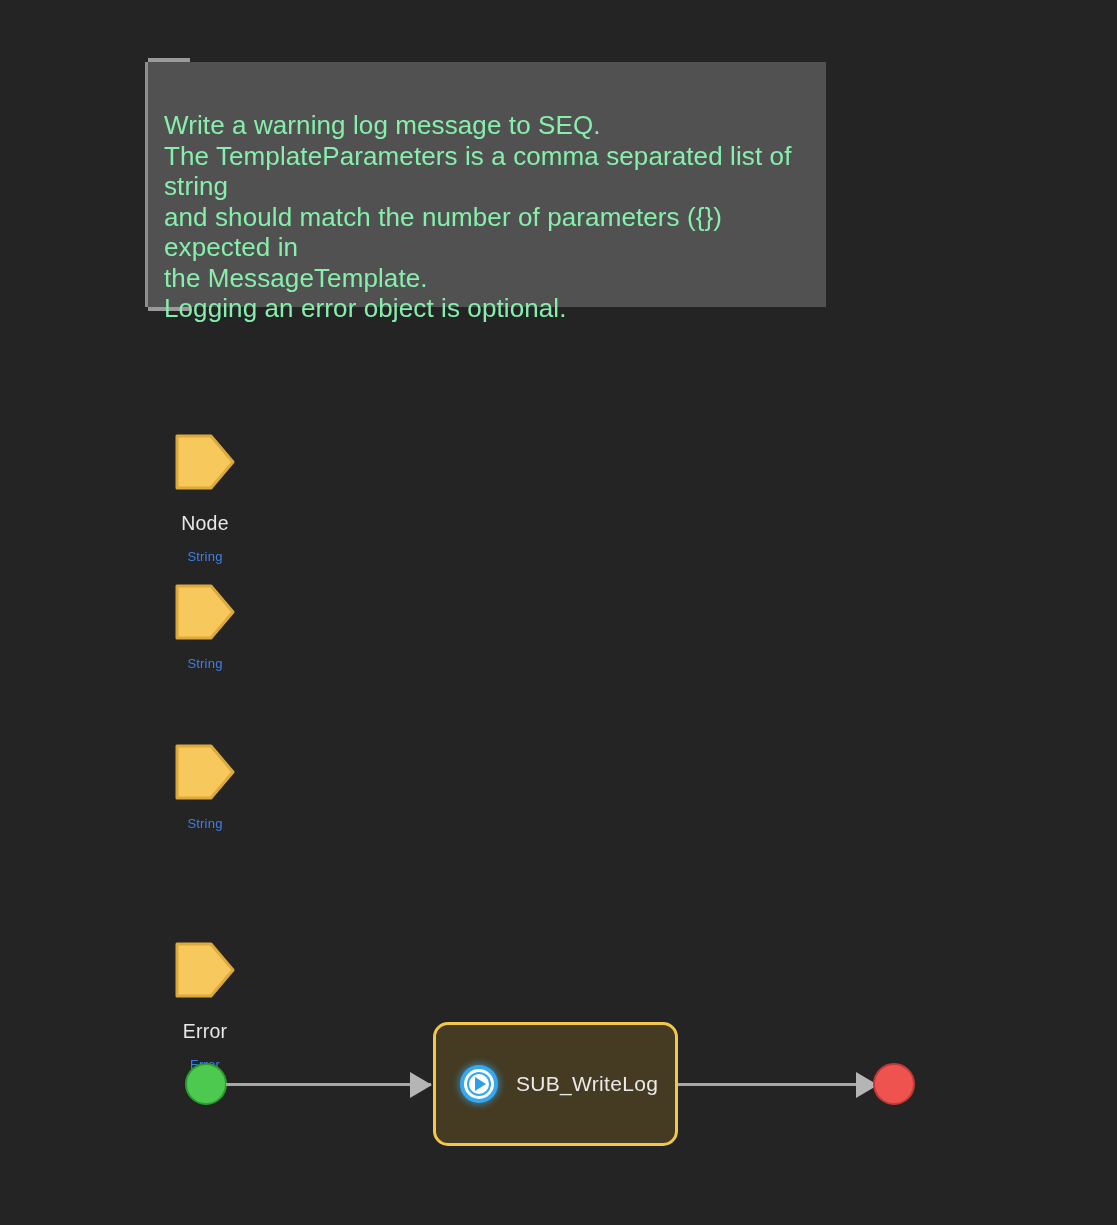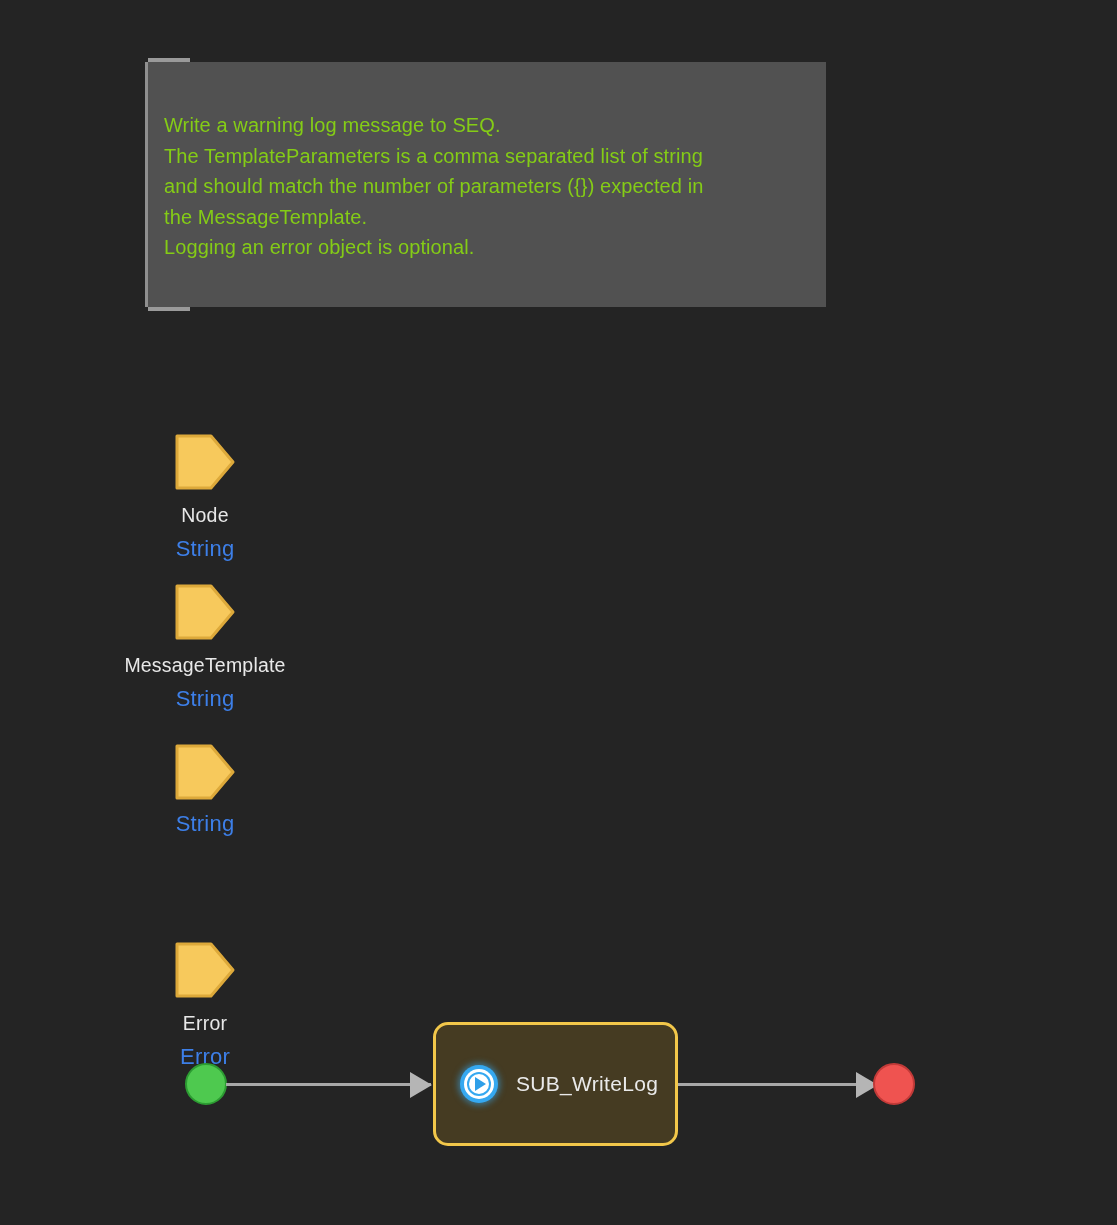--- a/index.html
+++ b/index.html
@@ -45,22 +45,22 @@
     bottom: -4px;
     width: 42px;
     height: 4px;
     background: #9a9a9a;
   }
   .comment-text {
     position: absolute;
     left: 16px;
     top: 48px;
     right: 14px;
-    color: #84cc16;
-    font-size: 20px;
+    color: #86efac;
+    font-size: 26px;
     line-height: 30.5px;
     letter-spacing: 0.1px;
     white-space: pre-line;
   }
 
   
   .pin-group {
     position: absolute;
     left: 0;
     width: 410px;
@@ -69,26 +69,26 @@
   .pin-shape {
     width: 60px;
     height: 60px;
     margin: 0 auto;
     display: block;
   }
   .pin-name {
     color: #e8e8e8;
     font-size: 19.5px;
     line-height: 24px;
-    margin-top: 11px;
+    margin-top: 19px;
     letter-spacing: 0.2px;
   }
   .pin-type {
     color: #3d7fe8;
-    font-size: 22px;
+    font-size: 13px;
     line-height: 24px;
     margin-top: 10px;
     letter-spacing: 0.2px;
   }
 
   
   .exec-circle {
     position: absolute;
     border-radius: 50%;
     box-sizing: border-box;
@@ -216,21 +216,20 @@
       <path d="M2,4 L2,56 L36,56 L58,30 L36,4 Z" fill="#f7c95c" stroke="#dda93a" stroke-width="3" stroke-linejoin="round"></path>
     </svg>
     <div class="pin-name">Node</div>
     <div class="pin-type">String</div>
   </div>
 
   <div class="pin-group" style="top:582px;">
     <svg class="pin-shape" viewBox="0 0 60 60">
       <path d="M2,4 L2,56 L36,56 L58,30 L36,4 Z" fill="#f7c95c" stroke="#dda93a" stroke-width="3" stroke-linejoin="round"></path>
     </svg>
-    <div class="pin-name">MessageTemplate</div>
     <div class="pin-type">String</div>
   </div>
 
   <div class="pin-group" style="top:742px;">
     <svg class="pin-shape" viewBox="0 0 60 60">
       <path d="M2,4 L2,56 L36,56 L58,30 L36,4 Z" fill="#f7c95c" stroke="#dda93a" stroke-width="3" stroke-linejoin="round"></path>
     </svg>
     <div class="pin-type">String</div>
   </div>
 

